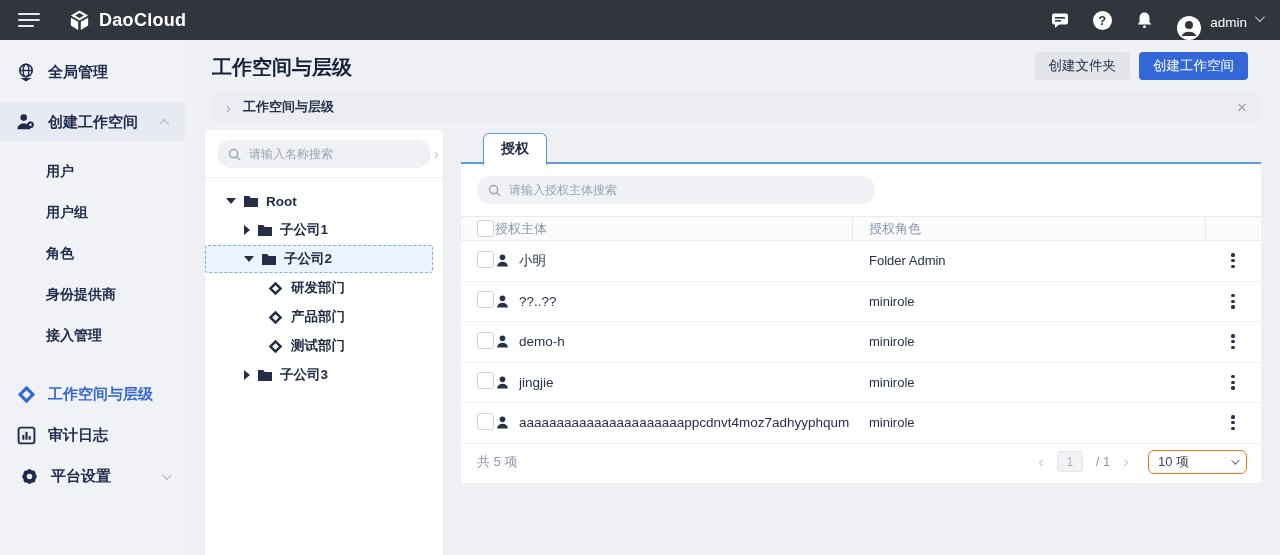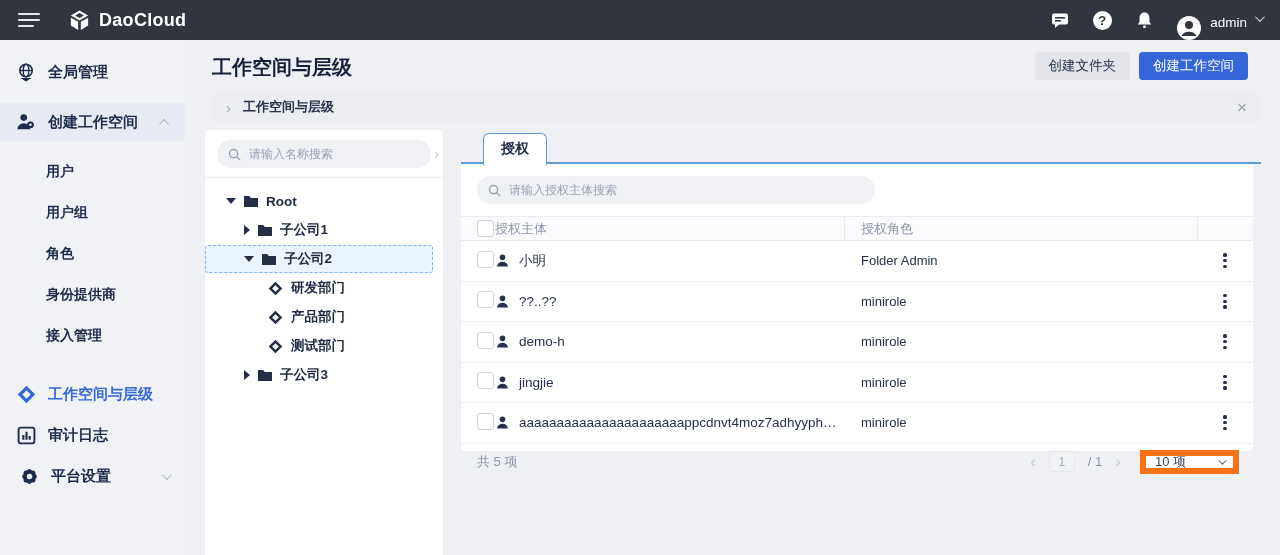--- a/index.html
+++ b/index.html
@@ -76,21 +76,21 @@
   .caret { width:0; height:0; margin-right:7px; flex:0 0 auto; }
   .caret.exp { border-left:5px solid transparent; border-right:5px solid transparent; border-top:6px solid #242e46; }
   .caret.col { border-top:5px solid transparent; border-bottom:5px solid transparent; border-left:6px solid #242e46; }
   .tnode .nicon { width:16px; height:16px; margin-right:7px; flex:0 0 auto; display:flex; align-items:center; }
   
   .panel-wrap { position:absolute; left:276px; right:19px; top:93px; }
   .tab { position:absolute; left:22px; top:0; height:33px; z-index:2; background:#fff;
     border:1px solid #5b9bd8; border-bottom:2px solid #fff; border-radius:6px 6px 0 0;
     padding:0 17px; display:flex; align-items:center; font-size:14px; font-weight:bold; color:#1c2740; cursor:pointer; }
   .tab-line { position:absolute; left:0; right:0; top:29px; height:2px; background:#5b9bd8; }
-  .panel-body { position:absolute; left:0; right:8px; top:31px; height:287px; background:#fff;
+  .panel-body { position:absolute; left:0; right:0; top:31px; height:319px; background:#fff;
     border-radius:0 0 3px 3px; }
   .toolbar { display:flex; align-items:center; padding:12px 14px 12px 16px; }
   .toolbar .search-pill { width:398px; }
   .tool-icons { margin-left:auto; display:flex; align-items:center; gap:16px; }
   .tool-icons .tico { width:18px; height:18px; cursor:pointer; }
   .add-btn { margin-left:16px; width:76px; justify-content:center; display:flex; align-items:center; }
   .grid-row { display:grid; grid-template-columns:34px 1fr 353px 56px; align-items:center; }
   .thead { height:25px; background:#fbfbfd; border-top:1px solid #e9ebef; border-bottom:1px solid #e9ebef;
     color:#8d96a9; font-size:13px; }
   .thead .hcell { display:flex; align-items:center; height:100%; }
@@ -104,21 +104,21 @@
   .role-cell { padding-left:17px; font-size:13px; }
   .kebab { display:flex; flex-direction:column; gap:2.5px; align-items:center; width:100%; cursor:pointer; }
   .kebab i { width:3.2px; height:3.2px; border-radius:50%; background:#27314a; }
   .tfoot { height:36px; display:flex; align-items:center; padding:0 14px 0 16px; }
   .total { color:#8d96a9; font-size:13px; }
   .pager { margin-left:auto; display:flex; align-items:center; gap:13px; }
   .pg-arrow { color:#c8ccd5; font-size:17px; line-height:1; cursor:pointer; }
   .page-input { width:26px; height:21px; background:#f1f2f4; border:1px solid #e4e6ea; border-radius:3px;
     text-align:center; font-size:12px; color:#a7aebc; font-family:inherit; }
   .slash { color:#8d96a9; font-size:13px; }
-  .size-select { width:99px; height:24px; border:6px solid #f97316; border-radius:0; background:#fff;
+  .size-select { width:99px; height:24px; border:1px solid #f97316; border-radius:6px; background:#fff;
     display:flex; align-items:center; padding:0 9px; cursor:pointer; margin-left:6px; }
   .size-select .lbl { font-size:13px; color:#3c465e; }
   .size-select .chev { margin-left:auto; border-color:#5a6378; width:6px; height:6px; }
   svg { display:block; }
 </style>
 </head>
 <body>
 
 <div class="topbar">
   <div class="hamburger">

